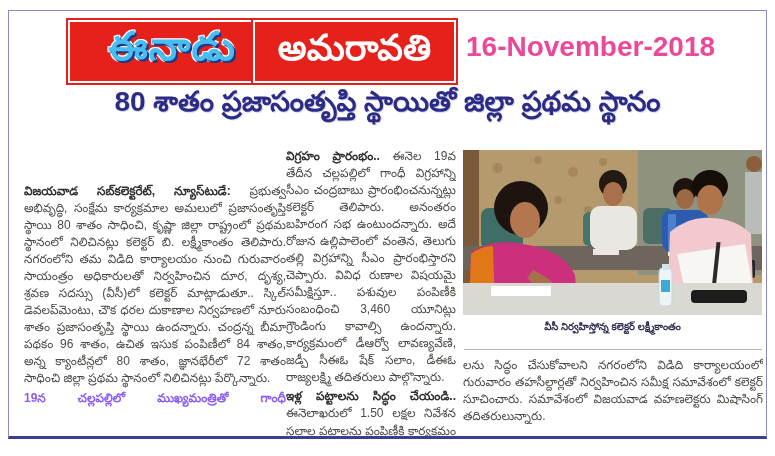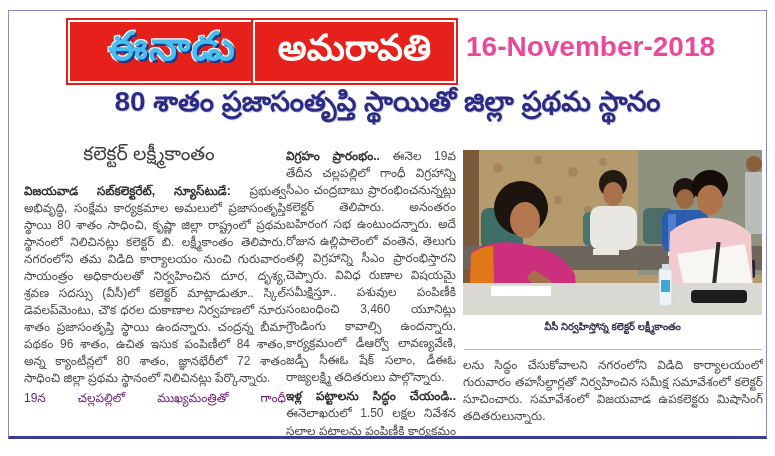--- a/index.html
+++ b/index.html
@@ -45,21 +45,21 @@
     font-size:19px; color:#3c3c3c;
   }
   .bodytext {
     font-size:12px; line-height:1.42; color:#4b4b45; text-align:justify;
   }
   .col1 { position:absolute; left:24px; top:183px; width:262px; height:252px; overflow:hidden; }
   .col2 { position:absolute; left:286px; top:148px; width:170px; height:288px; overflow:hidden; }
   .col3 { position:absolute; left:463px; top:357px; width:300px; height:80px; overflow:hidden; }
   .lead-bold { font-weight:bold; color:#2f2f2f; }
   .para2-bold {
-    font-weight:normal; color:#701a75; margin-top:3px;
+    font-weight:bold; color:#8b5cf6; margin-top:3px;
     text-align:justify; -moz-text-align-last:justify; text-align-last:justify;
   }
   .photo-wrap {
     position:absolute; left:463px; top:150px; width:299px; height:165px;
     background:#b59a6d; overflow:hidden;
   }
   .photo-caption {
     position:absolute; left:463px; top:321px; width:299px; text-align:center;
     font-weight:bold; font-size:10px; color:#2e2e50; white-space:nowrap;
   }
@@ -77,21 +77,20 @@
 
   <div class="brand-box">
     <span class="brand-text">ఈనాడు</span>
   </div>
   <div class="edition-box">
     <span class="edition-text">అమరావతి</span>
   </div>
   <div class="date-text">16-November-2018</div>
 
   <div class="headline">80 శాతం ప్రజాసంతృప్తి స్థాయితో జిల్లా ప్రథమ స్థానం</div>
-  <div class="subheadline">కలెక్టర్ లక్ష్మీకాంతం</div>
 
   <div class="col1 bodytext">
     <div>
       <span class="lead-bold">విజయవాడ సబ్‌కలెక్టరేట్, న్యూస్‌టుడే:</span>
       <span>ప్రభుత్వ అభివృద్ధి, సంక్షేమ కార్యక్రమాల అమలులో ప్రజాసంతృప్తి స్థాయి 80 శాతం సాధించి, కృష్ణా జిల్లా రాష్ట్రంలో ప్రథమ స్థానంలో నిలిచినట్లు కలెక్టర్ బి. లక్ష్మీకాంతం తెలిపారు. నగరంలోని తమ విడిది కార్యాలయం నుంచి గురువారం సాయంత్రం అధికారులతో నిర్వహించిన దూర, దృశ్య, శ్రవణ సదస్సు (వీసీ)లో కలెక్టర్ మాట్లాడుతూ.. స్కిల్ డెవలప్‌మెంటు, చౌక ధరల దుకాణాల నిర్వహణలో నూరు శాతం ప్రజాసంతృప్తి స్థాయి ఉందన్నారు. చంద్రన్న బీమా పథకం 96 శాతం, ఉచిత ఇసుక పంపిణీలో 84 శాతం, అన్న క్యాంటీన్లలో 80 శాతం, జ్ఞానభేరీలో 72 శాతం సాధించి జిల్లా ప్రథమ స్థానంలో నిలిచినట్లు పేర్కొన్నారు.</span>
     </div>
     <div class="para2-bold">19న చల్లపల్లిలో ముఖ్యమంత్రితో గాంధీ</div>
   </div>
 
   <div class="col2 bodytext">
@@ -174,15 +173,15 @@
         <rect x="196" y="118" width="13" height="38" rx="4" fill="#eef4f6" stroke="#c5d6dc"></rect>
         <rect x="198" y="130" width="9" height="12" fill="#3fa8d8"></rect>
         <rect x="199" y="114" width="7" height="6" fill="#cfe3ea"></rect>
       </g>
     </svg>
   </div>
   <div class="photo-caption">వీసీ నిర్వహిస్తోన్న కలెక్టర్ లక్ష్మీకాంతం</div>
   <div class="caption-rule"></div>
 
   <div class="col3 bodytext">
-    <span>లను సిద్ధం చేసుకోవాలని నగరంలోని విడిది కార్యాలయంలో గురువారం తహసీల్దార్లతో నిర్వహించిన సమీక్ష సమావేశంలో కలెక్టర్ సూచించారు. సమావేశంలో విజయవాడ ఉపకలెక్టరు మిషాసింగ్ తదితరులున్నారు.</span>
+    <span>లను సిద్ధం చేసుకోవాలని నగరంలోని విడిది కార్యాలయంలో గురువారం తహసీల్దార్లతో నిర్వహించిన సమీక్ష సమావేశంలో కలెక్టర్ సూచించారు. సమావేశంలో విజయవాడ వహణలెక్టరు మిషాసింగ్ తదితరులున్నారు.</span>
   </div>
 </div>
 
 </body></html>

